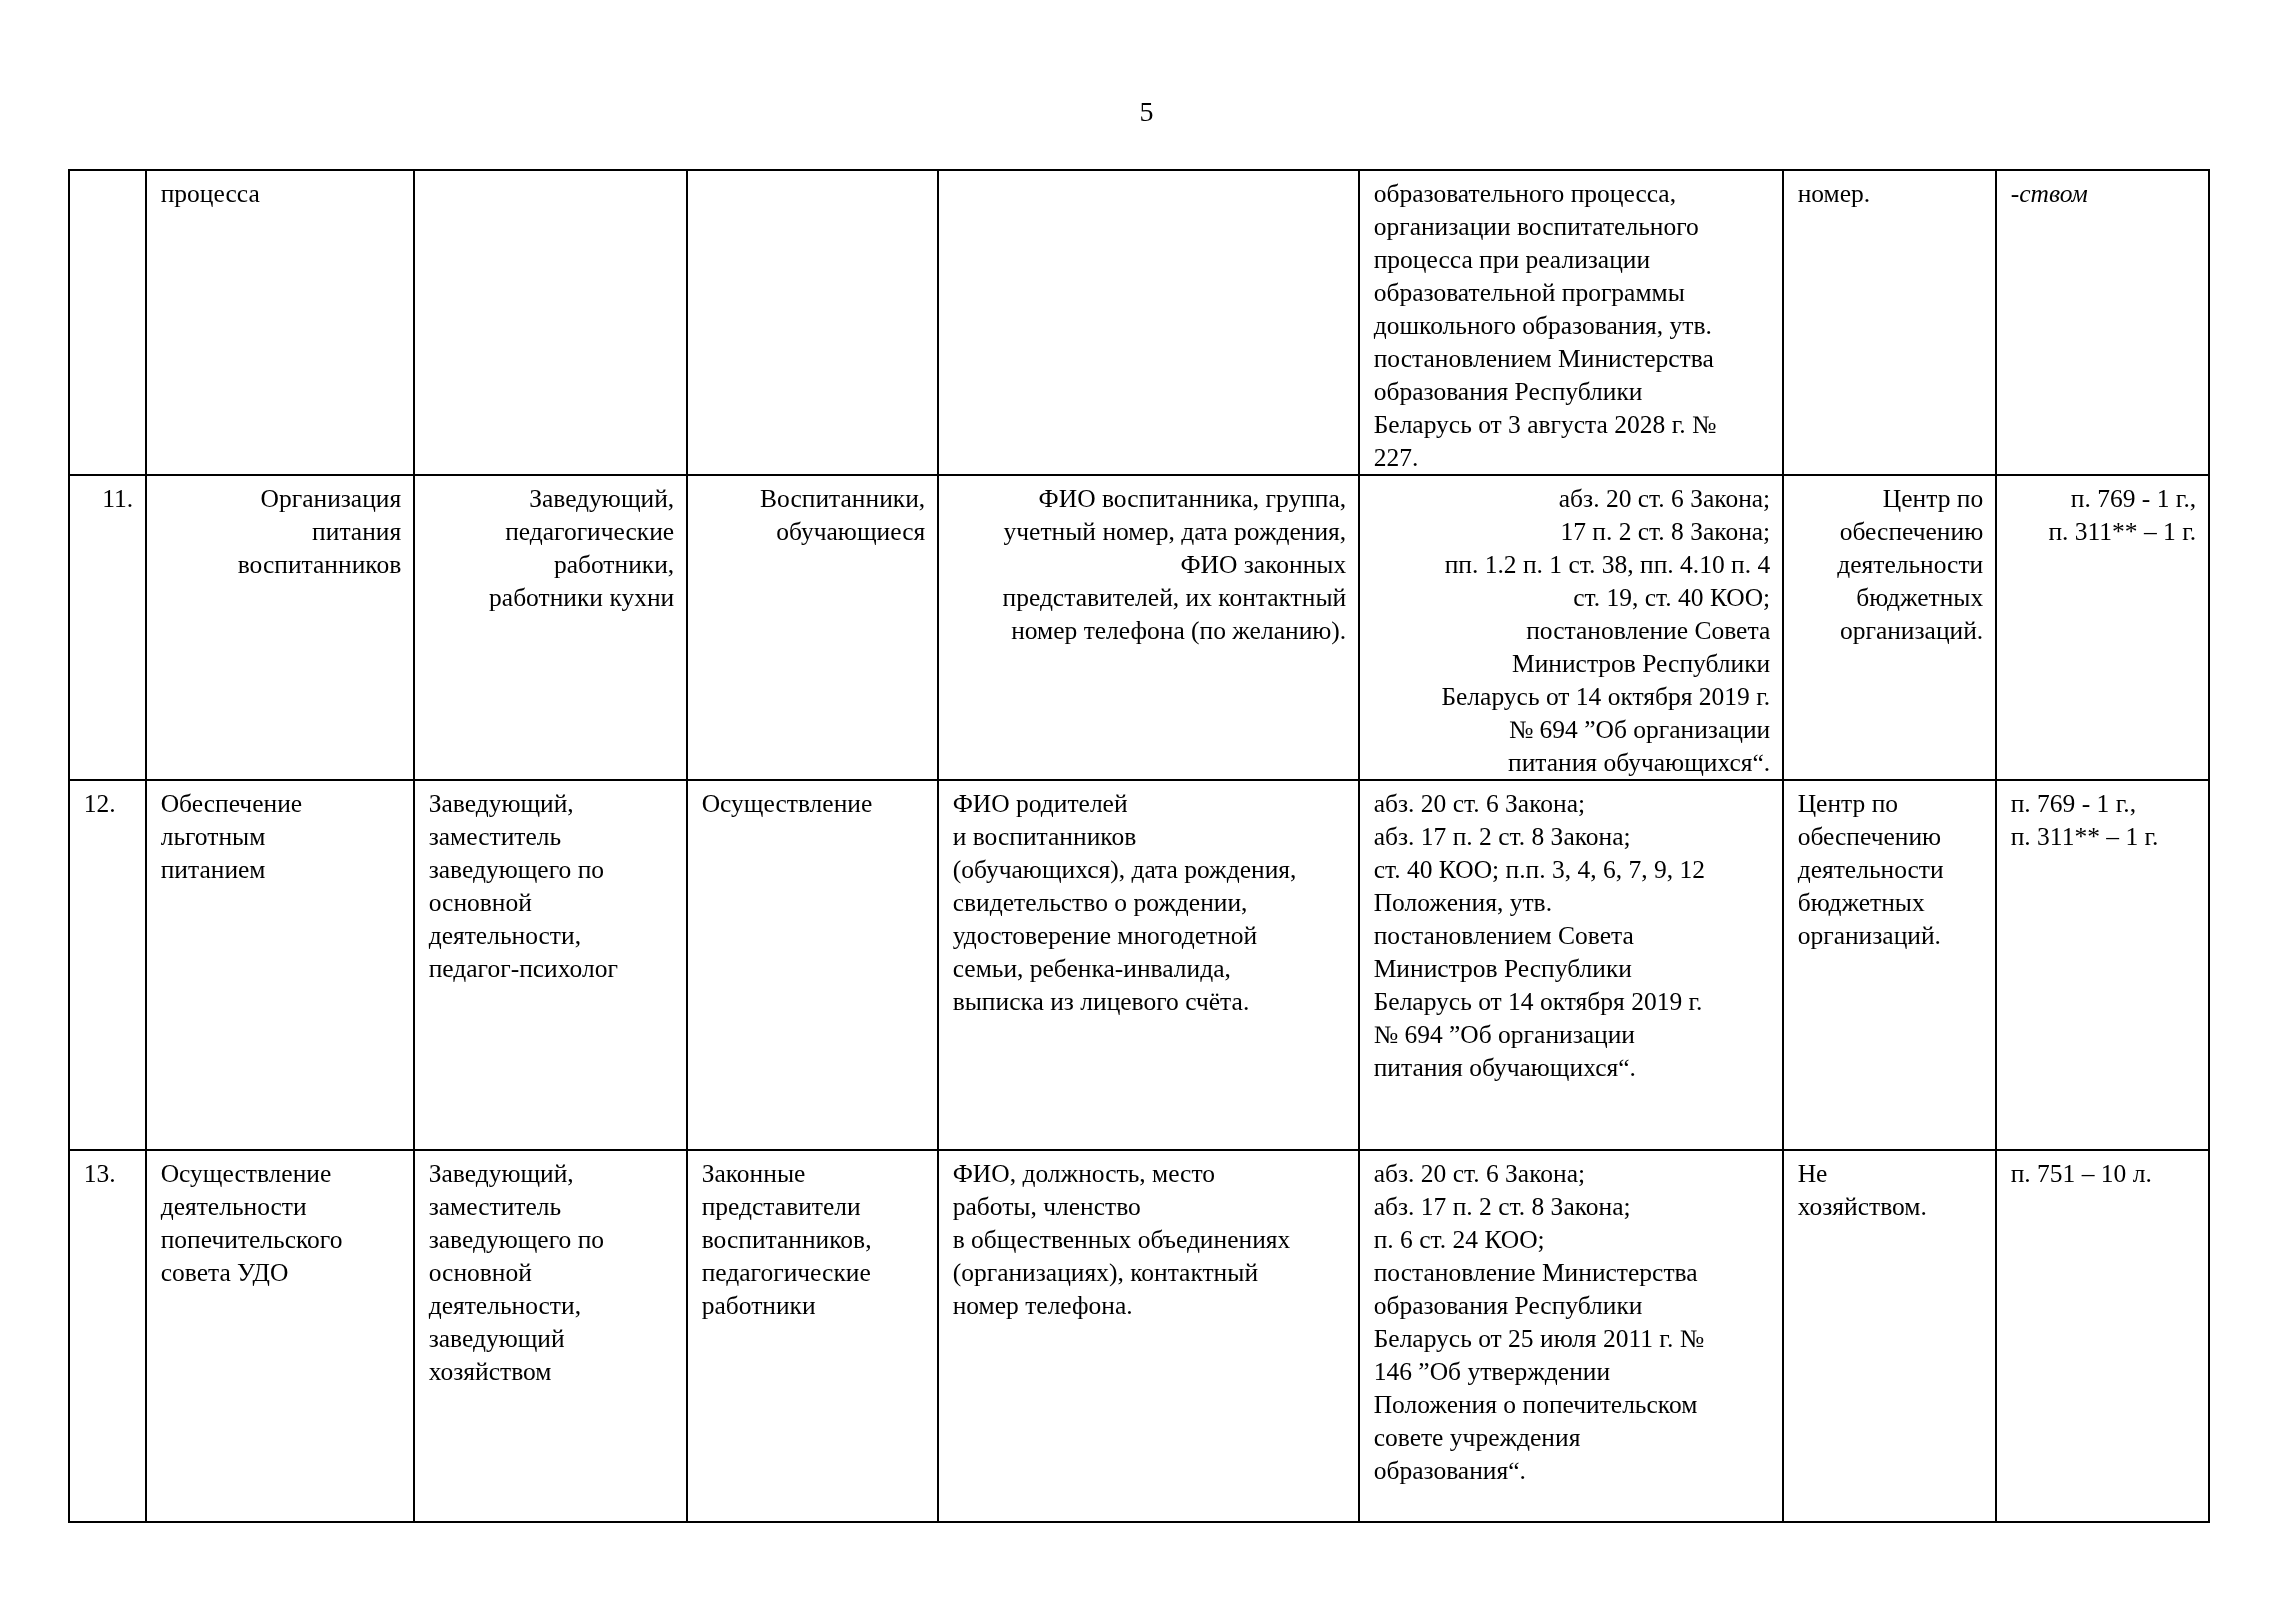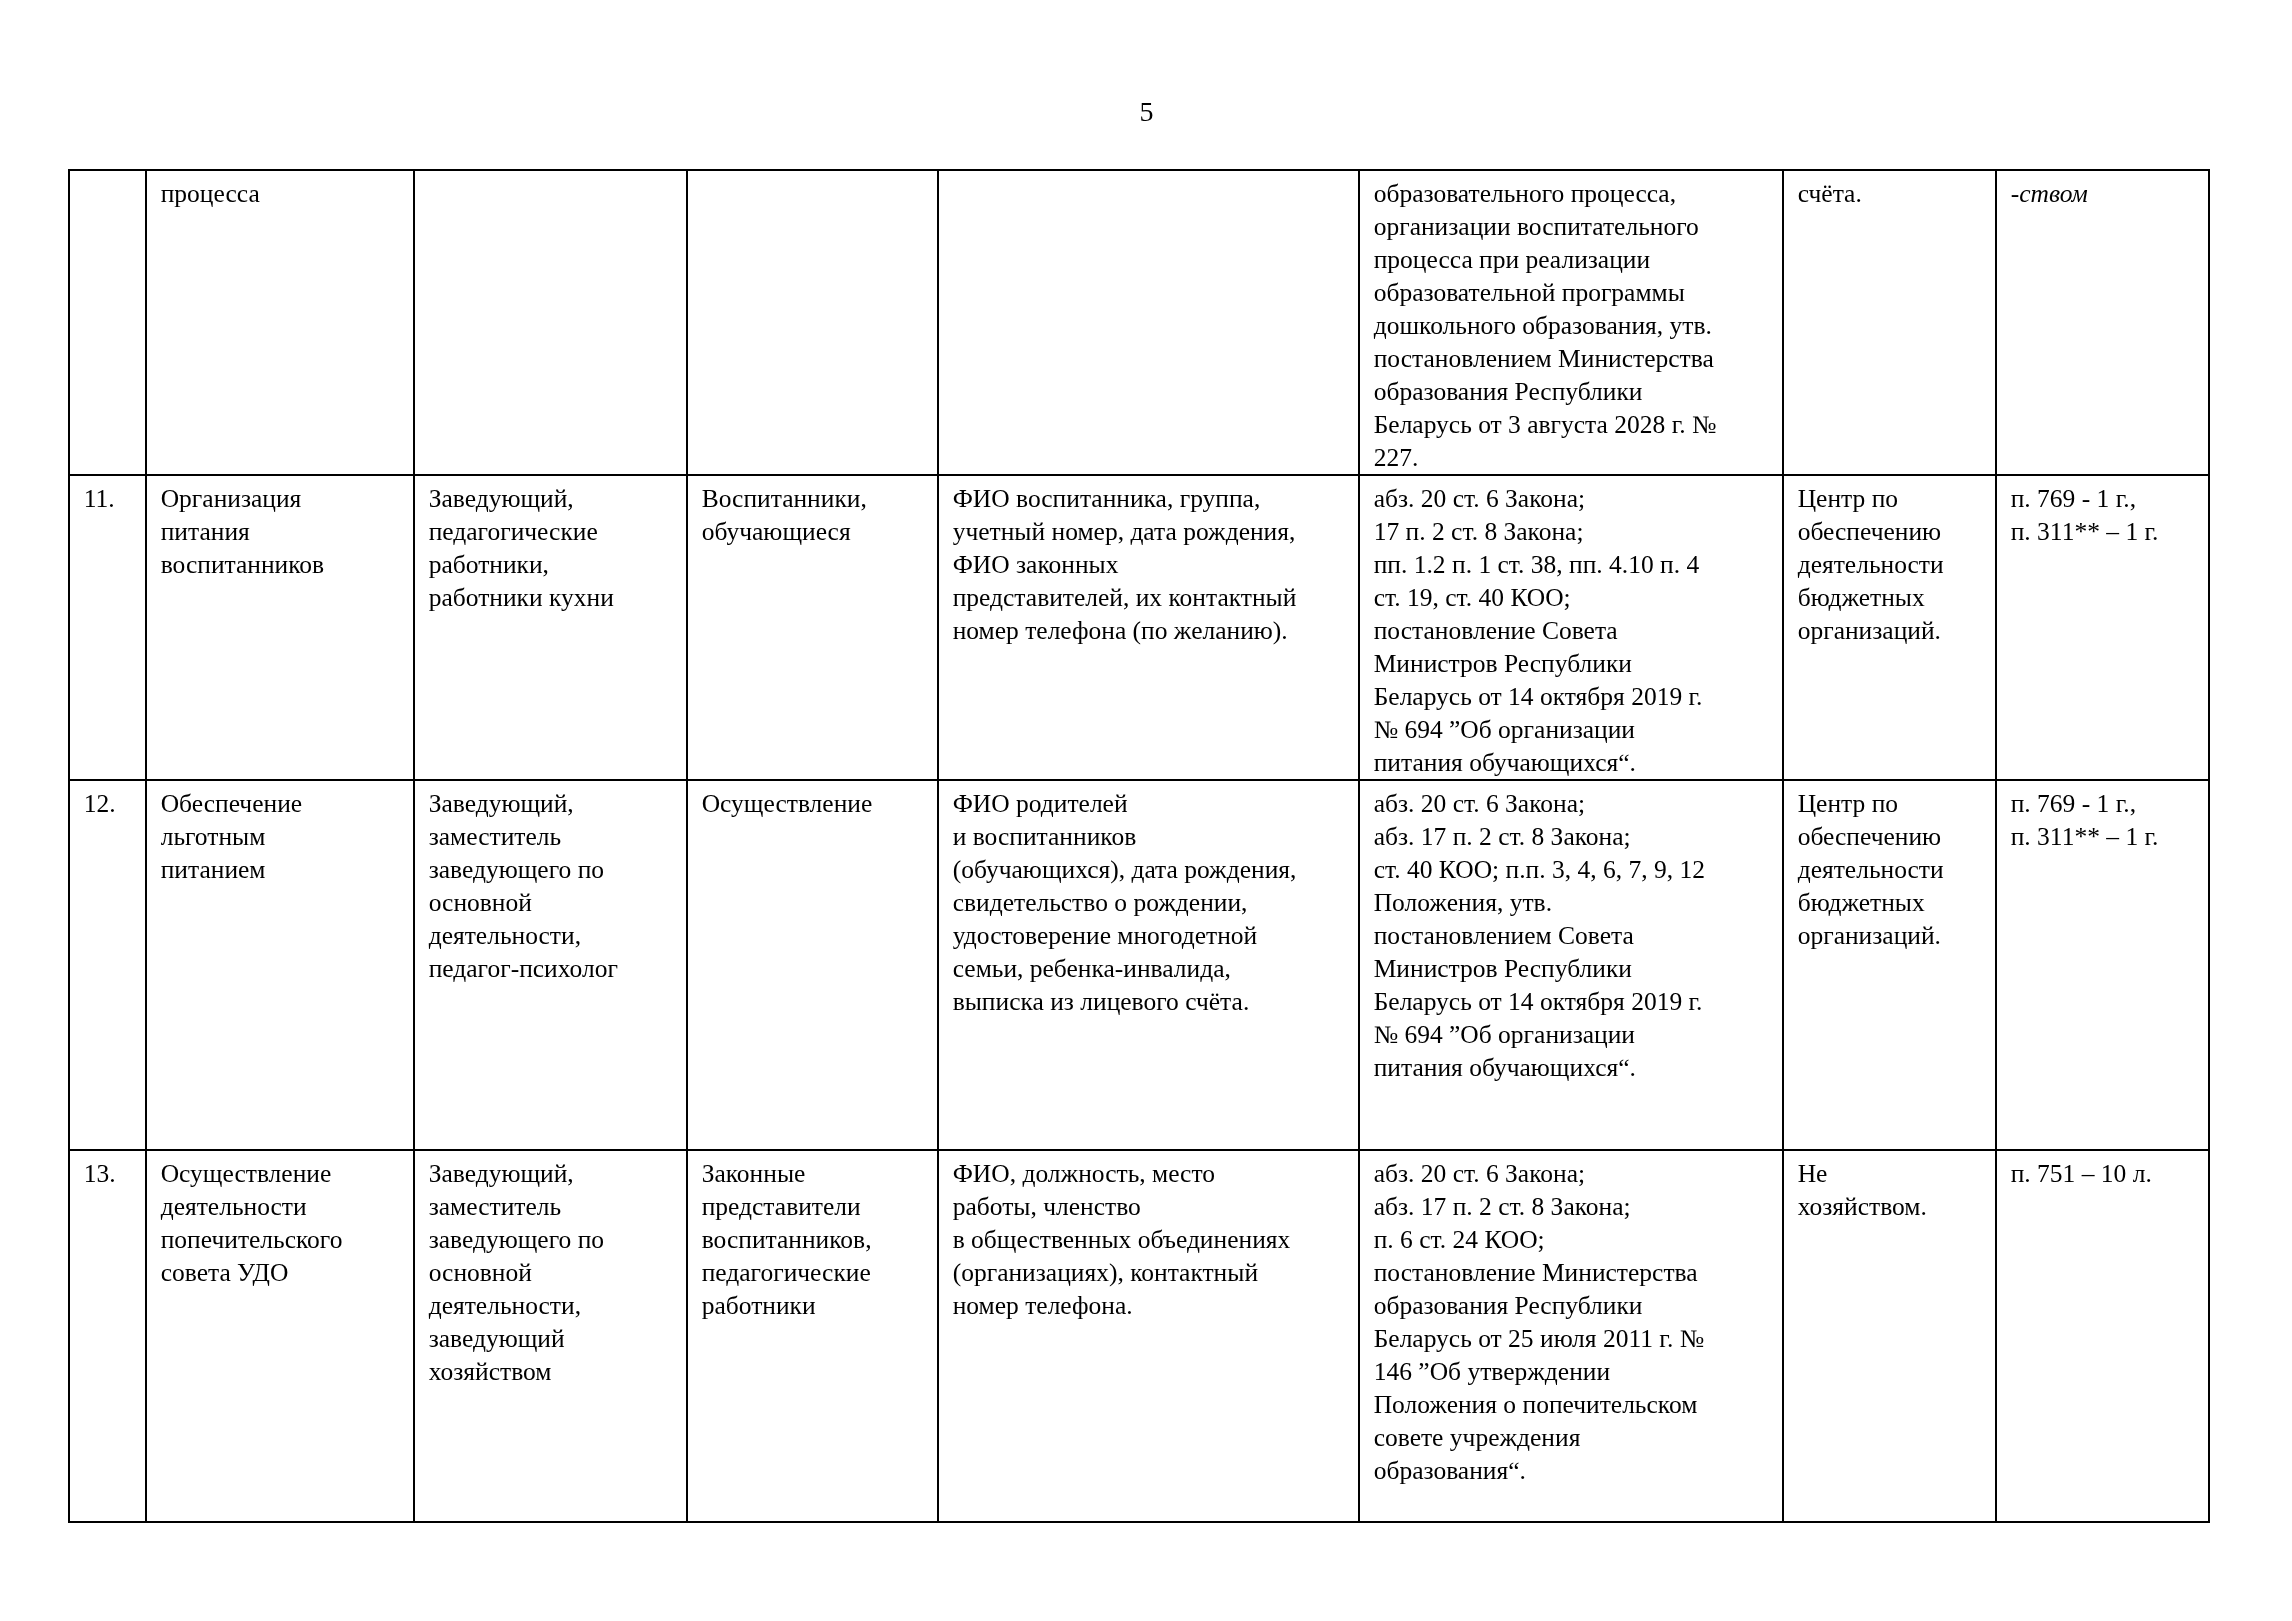--- a/index.html
+++ b/index.html
@@ -20,21 +20,21 @@
   table.doc td {
     border: 2.9px solid #000000;
     vertical-align: top;
     padding: 5.9px 11.8px 0 13.7px;
     font-size: 25.5px;
     line-height: 33px;
     white-space: pre-line;
     overflow: hidden;
   }
   tr.r10 td { height: 294px; }
-  tr.r11 td { height: 288px; }
+  tr.r11 td { height: 288px; text-align: right; }
   tr.r12 td { height: 362px; border-radius: 20px; }
   tr.r13 td { height: 364px; margin-left: 30px; }
   td.c-num { padding-left: 9.8px; }
   td.italic { font-style: italic; }
 </style>
 </head>
 <body>
 
 <div class="page-number">5</div>
 
@@ -58,21 +58,21 @@
       <td></td>
       <td>образовательного процесса,
 организации воспитательного
 процесса при реализации
 образовательной программы
 дошкольного образования, утв.
 постановлением Министерства
 образования Республики
 Беларусь от 3 августа 2028 г. №
 227.</td>
-      <td>счёта.</td>
+      <td>номер.</td>
       <td class="italic">-ством</td>
     </tr>
     <tr class="r11">
       <td class="c-num">11.</td>
       <td>Организация
 питания
 воспитанников</td>
       <td>Заведующий,
 педагогические
 работники,

